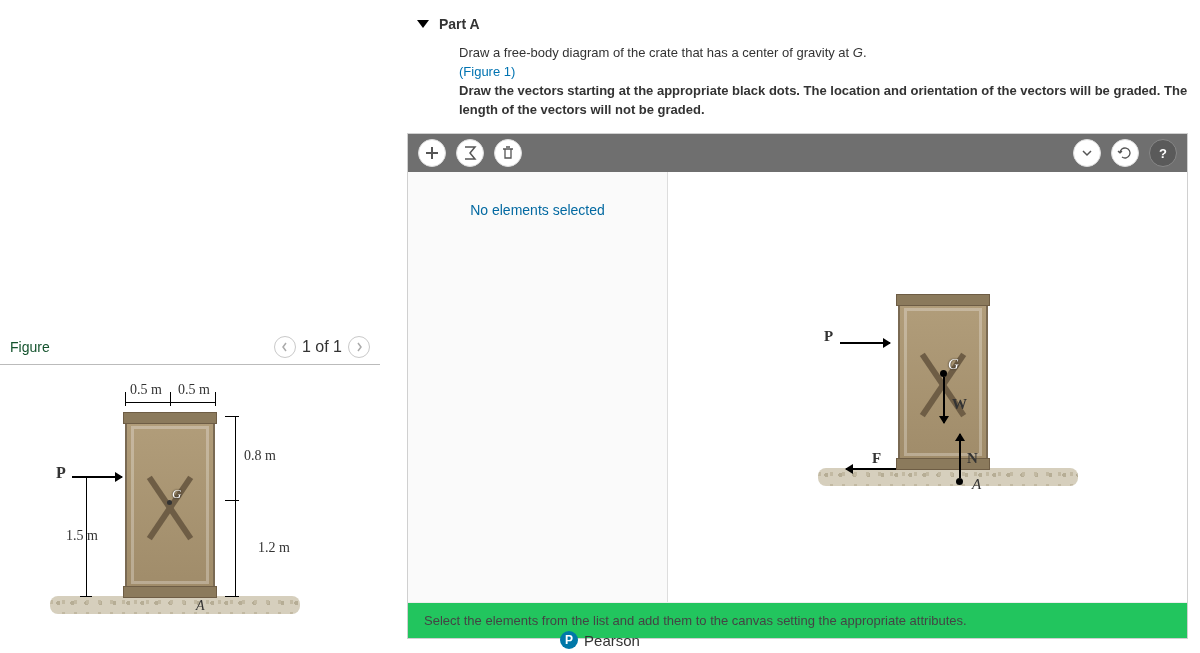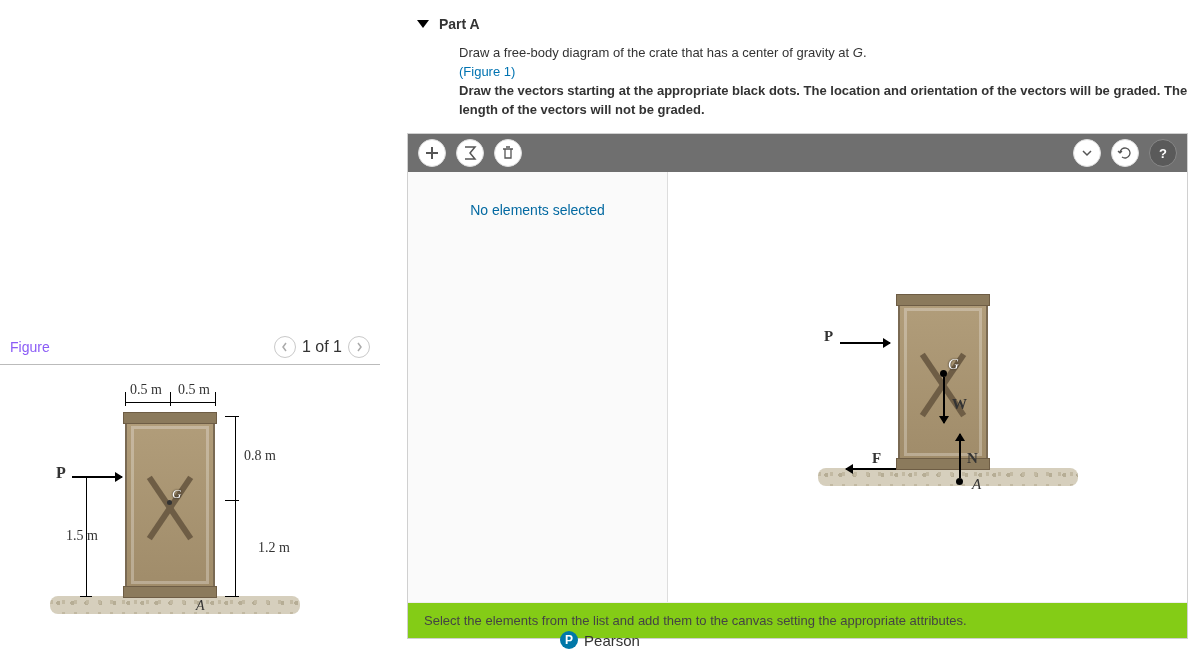--- a/index.html
+++ b/index.html
@@ -2,21 +2,21 @@
 <html><head>
 <meta charset="utf-8">
 <style>
   * { box-sizing: border-box; margin: 0; padding: 0; }
   body { font-family: Arial, Helvetica, sans-serif; font-size: 13px; background: #fff; width: 1200px; height: 653px; position: relative; overflow: hidden; color: #333; }
 
   .left-panel { position: absolute; left: 0; top: 0; width: 395px; height: 653px; }
   .right-panel { position: absolute; left: 395px; top: 0; width: 805px; height: 653px; padding: 10px 12px 0 12px; }
 
   .figure-header { position: absolute; top: 330px; left: 0; width: 380px; display: flex; align-items: center; justify-content: space-between; padding: 6px 10px; border-bottom: 1px solid #bbb; }
-  .figure-title { font-size: 14px; font-weight: 400; color: #8b5cf6; }
+  .figure-title { font-size: 14px; font-weight: 400; color: #14532d; }
   .pager { display: flex; align-items: center; gap: 6px; }
   .pager-btn { width: 22px; height: 22px; border: 1px solid #c9c9c9; border-radius: 50%; background: #fff; display: flex; align-items: center; justify-content: center; color: #999; cursor: pointer; }
   .pager-text { font-size: 16px; }
 
   .figure-body { position: absolute; top: 380px; left: 30px; width: 330px; height: 260px; }
 
   
   .crate { position: absolute; width: 90px; border: 2px solid #7a6a53; background: linear-gradient(#b19d7a,#a08c6a); }
   .crate::before, .crate::after { content: ""; position: absolute; inset: 4px; border: 3px solid rgba(255,255,255,.15); }
   .crate .cross { position: absolute; inset: 6px; }
@@ -49,21 +49,21 @@
   .tb-btn svg { width:16px; height:16px; }
 
   .draw-canvas { height: 430px; display: flex; position: relative; }
   .props-panel { width: 260px; border-right: 1px solid #ddd; background: #fafafa; display:flex; align-items:flex-start; justify-content:center; padding-top:30px;}
   .props-text { color:#0369a1; font-size:14px; }
   .canvas-area { flex:1; background:#fff; position:relative; }
 
   
   .canvas-crate-wrap { position:absolute; left:150px; top:100px; width:260px; height:260px;}
 
-  .hint-bar { padding: 10px 16px; font-size: 13px; color: #444; background:#84cc16; border-top:1px solid #eee;}
+  .hint-bar { padding: 10px 16px; font-size: 13px; color: #444; background:#22c55e; border-top:1px solid #eee;}
 
   .footer { position:absolute; bottom:4px; left:0; right:0; display:flex; justify-content:center; align-items:center; gap:6px; font-size:15px; color:#333;}
   .footer .p-logo { width:18px; height:18px; border-radius:50%; background:#0078a8; color:#fff; display:flex; align-items:center; justify-content:center; font-weight:bold; font-size:12px;}
 
   .sm-label { font-family:"Times New Roman",serif; font-size:15px; position:absolute; }
   .dot { position:absolute; width:7px; height:7px; background:#000; border-radius:50%; }
   .arrow { position:absolute; height:2px; background:#000; }
   .arrow::after { content:""; position:absolute; right:-1px; top:-4px; border-left:8px solid #000; border-top:5px solid transparent; border-bottom:5px solid transparent; }
   .arrow.left::after { right:auto; left:-1px; border-left:none; border-right:8px solid #000; }
   .arrow.down { width:2px; height:auto;}

